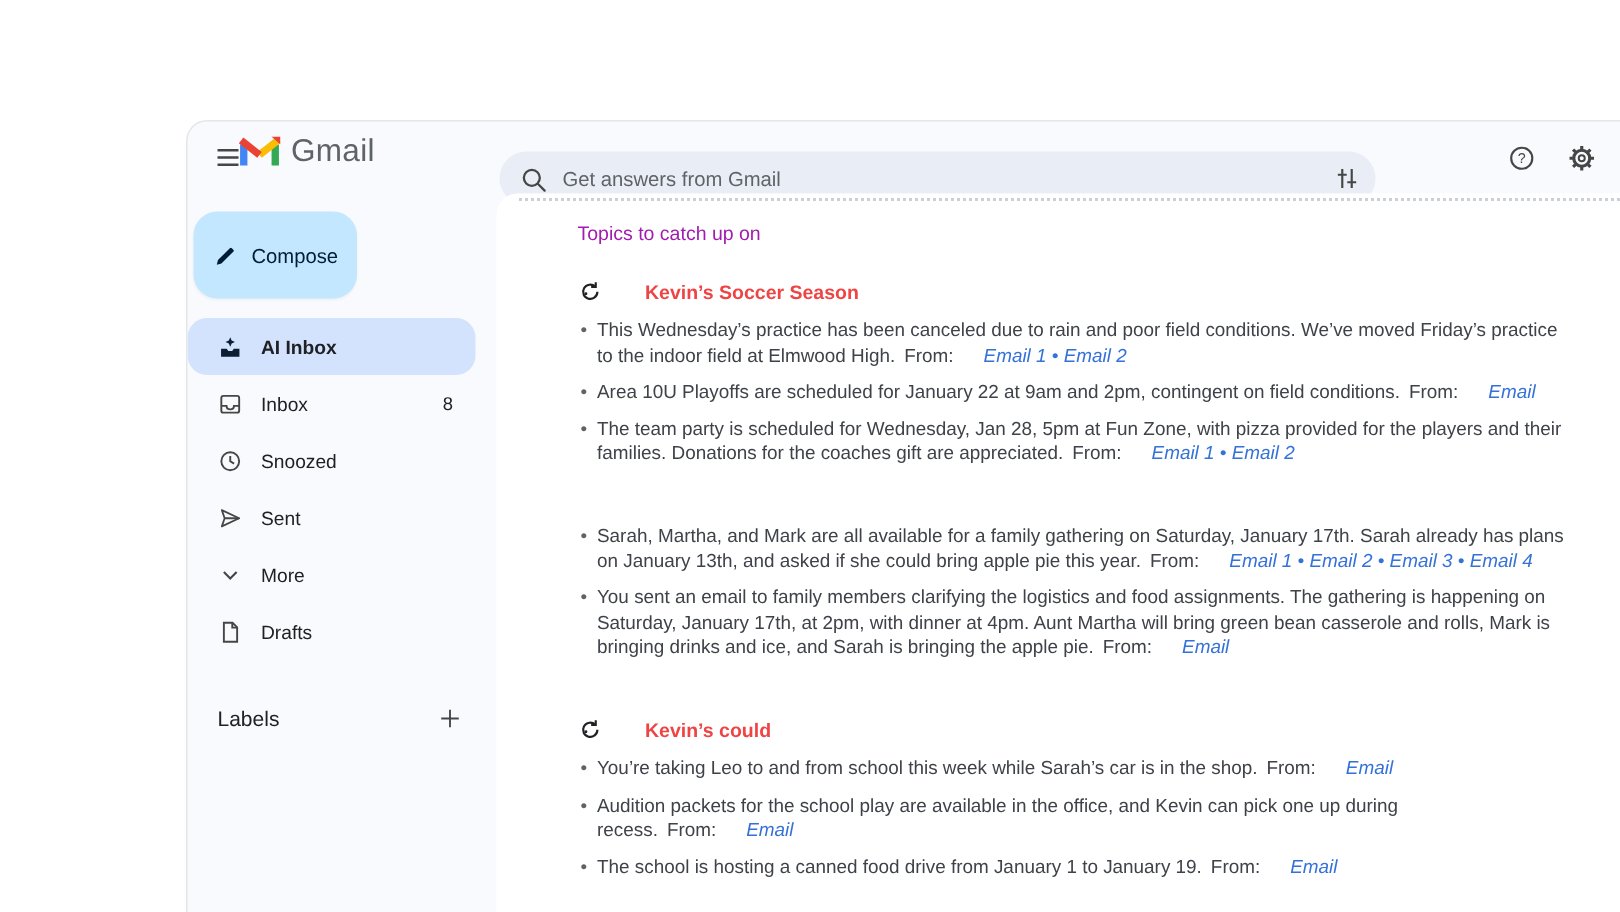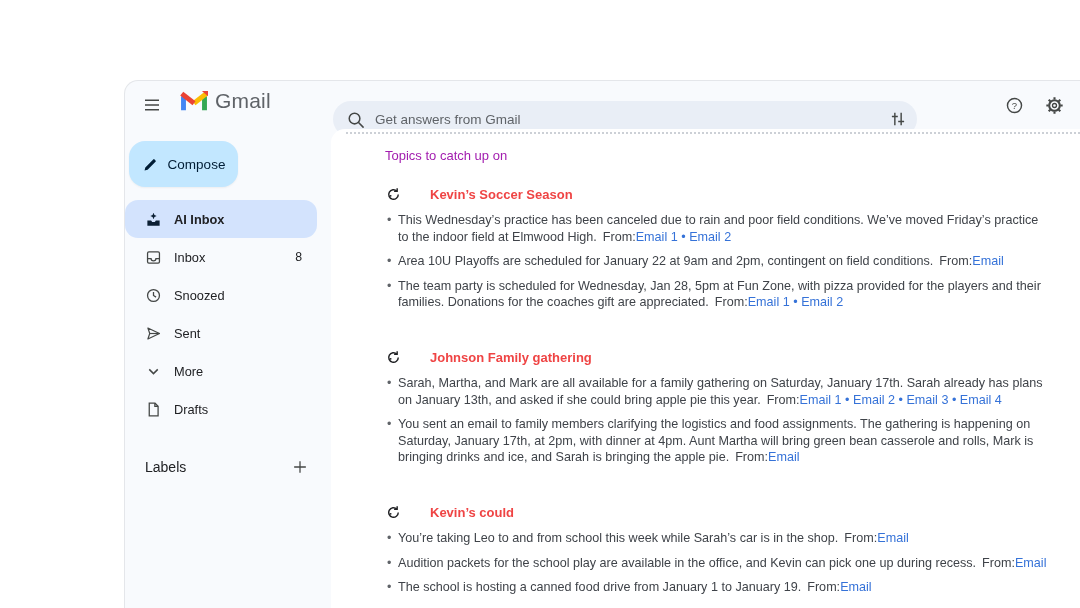--- a/index.html
+++ b/index.html
@@ -23,21 +23,21 @@
     overflow:hidden;
   }
 
   
   .topbar { position:relative; height:48px; }
   .iconbtn {
     background:none; border:none; display:flex; align-items:center; justify-content:center;
     width:28px; height:28px; border-radius:50%; color:#444746;
   }
   .hamburger { position:absolute; left:13px; top:10px; }
-  .logo { position:absolute; left:55px; top:8px; display:flex; align-items:center; gap:7px; }
+  .logo { position:absolute; left:34px; top:8px; display:flex; align-items:center; gap:7px; }
   .wordmark { font-size:21px; color:#5f6368; letter-spacing:.2px; }
 
   .searchbar {
     position:absolute; left:208px; top:20px; width:584px; height:36px;
     background:var(--search-bg,#e9eef6); border-radius:18px;
     display:flex; align-items:center; padding:0 5px 0 13px;
   }
   .searchbar .s-icon { display:flex; color:#444746; margin-right:10px; }
   .searchbar input {
     flex:1; border:none; background:transparent; outline:none;
@@ -45,21 +45,21 @@
   }
   .searchbar input::placeholder { color:#5f6368; opacity:1; }
   .help { position:absolute; right:52px; top:10px; }
   .gear { position:absolute; right:12px; top:10px; }
 
   
   .app-body { position:absolute; top:48px; left:0; right:0; bottom:0; display:flex; }
 
   .sidebar { width:206px; flex:0 0 206px; padding-top:12px; }
   .compose {
-    margin-left:4px; width:109px; height:46px; border:none; border-radius:16px;
+    margin-left:4px; width:109px; height:58px; border:none; border-radius:16px;
     background:var(--compose-bg,#c2e7ff); color:#001d35;
     display:flex; align-items:center; justify-content:center; gap:9px;
     font-family:"Liberation Sans",sans-serif; font-size:13.5px; font-weight:500;
     box-shadow:0 1px 2px rgba(0,0,0,.05);
   }
   .nav-list { margin-top:13px; }
   .nav-item {
     display:flex; align-items:center; height:38px; width:192px;
     border-radius:13px; padding-left:20px; font-size:12.8px; color:#202124;
   }
@@ -88,21 +88,21 @@
   .topic-head { display:flex; align-items:center; gap:8px; margin-bottom:9px; }
   .t-icon { display:flex; color:#202124; }
   .t-title { font-size:13px; font-weight:700; color:#ef4444;padding-left:20px; }
 
   .bullet {
     display:flex; max-width:663px; margin-bottom:8px;
     font-size:12.6px; line-height:16.6px; color:#3f4349;
   }
   .bullet .dot { flex:0 0 13px; padding-left:2px; color:#5f6368; }
   .b-from { margin-left:6px; }
-  .b-links { margin-left:0; color:var(--link,#3572d8); }
+  .b-links { margin-left:20px; color:var(--link,#3572d8);font-style:italic; }
   .b-links a { color:var(--link,#3572d8); text-decoration:none; }
 </style>
 </head>
 <body>
 
 <div class="page" data-interactable="false">
   <div class="window" data-interactable="false">
 
     <header class="topbar" data-interactable="false">
       <button class="iconbtn hamburger" data-interactable="true">
@@ -266,30 +266,20 @@
   </div>
 
   <div class="bullet" data-interactable="false">
     <span class="dot" data-interactable="false">•</span>
     <span class="b-body" data-interactable="false"><span class="b-text" data-interactable="false">The team party is scheduled for Wednesday, Jan 28, 5pm at Fun Zone, with pizza provided for the players and their families. Donations for the coaches gift are appreciated.</span><span class="b-from" data-interactable="false">From:</span><span class="b-links" data-interactable="false"><a data-interactable="true">Email 1</a> • <a data-interactable="true">Email 2</a></span></span>
   </div>
 </div>
   </section>
 
   <section class="topic" data-interactable="false">
-    <div class="topic-head">
-      <span class="t-icon" data-interactable="false">
-        <svg width="17" height="17" viewBox="0 0 20 20" fill="none" stroke="currentColor" stroke-width="1.7">
-                      <path d="M15.6 10a5.6 5.6 0 1 1-1.7-4"></path>
-                      <path d="M14.3 2.6v3.6h-3.6"></path>
-                      <circle cx="6.6" cy="11.6" r="1.15" fill="currentColor" stroke="none"></circle>
-                    </svg>
-      </span>
-      <h3 class="t-title" data-interactable="false">Johnson Family gathering</h3>
-    </div>
     <div class="bullets" data-interactable="false">
   <div class="bullet" data-interactable="false">
     <span class="dot" data-interactable="false">•</span>
     <span class="b-body" data-interactable="false"><span class="b-text" data-interactable="false">Sarah, Martha, and Mark are all available for a family gathering on Saturday, January 17th. Sarah already has plans on January 13th, and asked if she could bring apple pie this year.</span><span class="b-from" data-interactable="false">From:</span><span class="b-links" data-interactable="false"><a data-interactable="true">Email 1</a> • <a data-interactable="true">Email 2</a> • <a data-interactable="true">Email 3</a> • <a data-interactable="true">Email 4</a></span></span>
   </div>
 
   <div class="bullet" data-interactable="false">
     <span class="dot" data-interactable="false">•</span>
     <span class="b-body" data-interactable="false"><span class="b-text" data-interactable="false">You sent an email to family members clarifying the logistics and food assignments. The gathering is happening on Saturday, January 17th, at 2pm, with dinner at 4pm. Aunt Martha will bring green bean casserole and rolls, Mark is bringing drinks and ice, and Sarah is bringing the apple pie.</span><span class="b-from" data-interactable="false">From:</span><span class="b-links" data-interactable="false"><a data-interactable="true">Email</a></span></span>
   </div>

